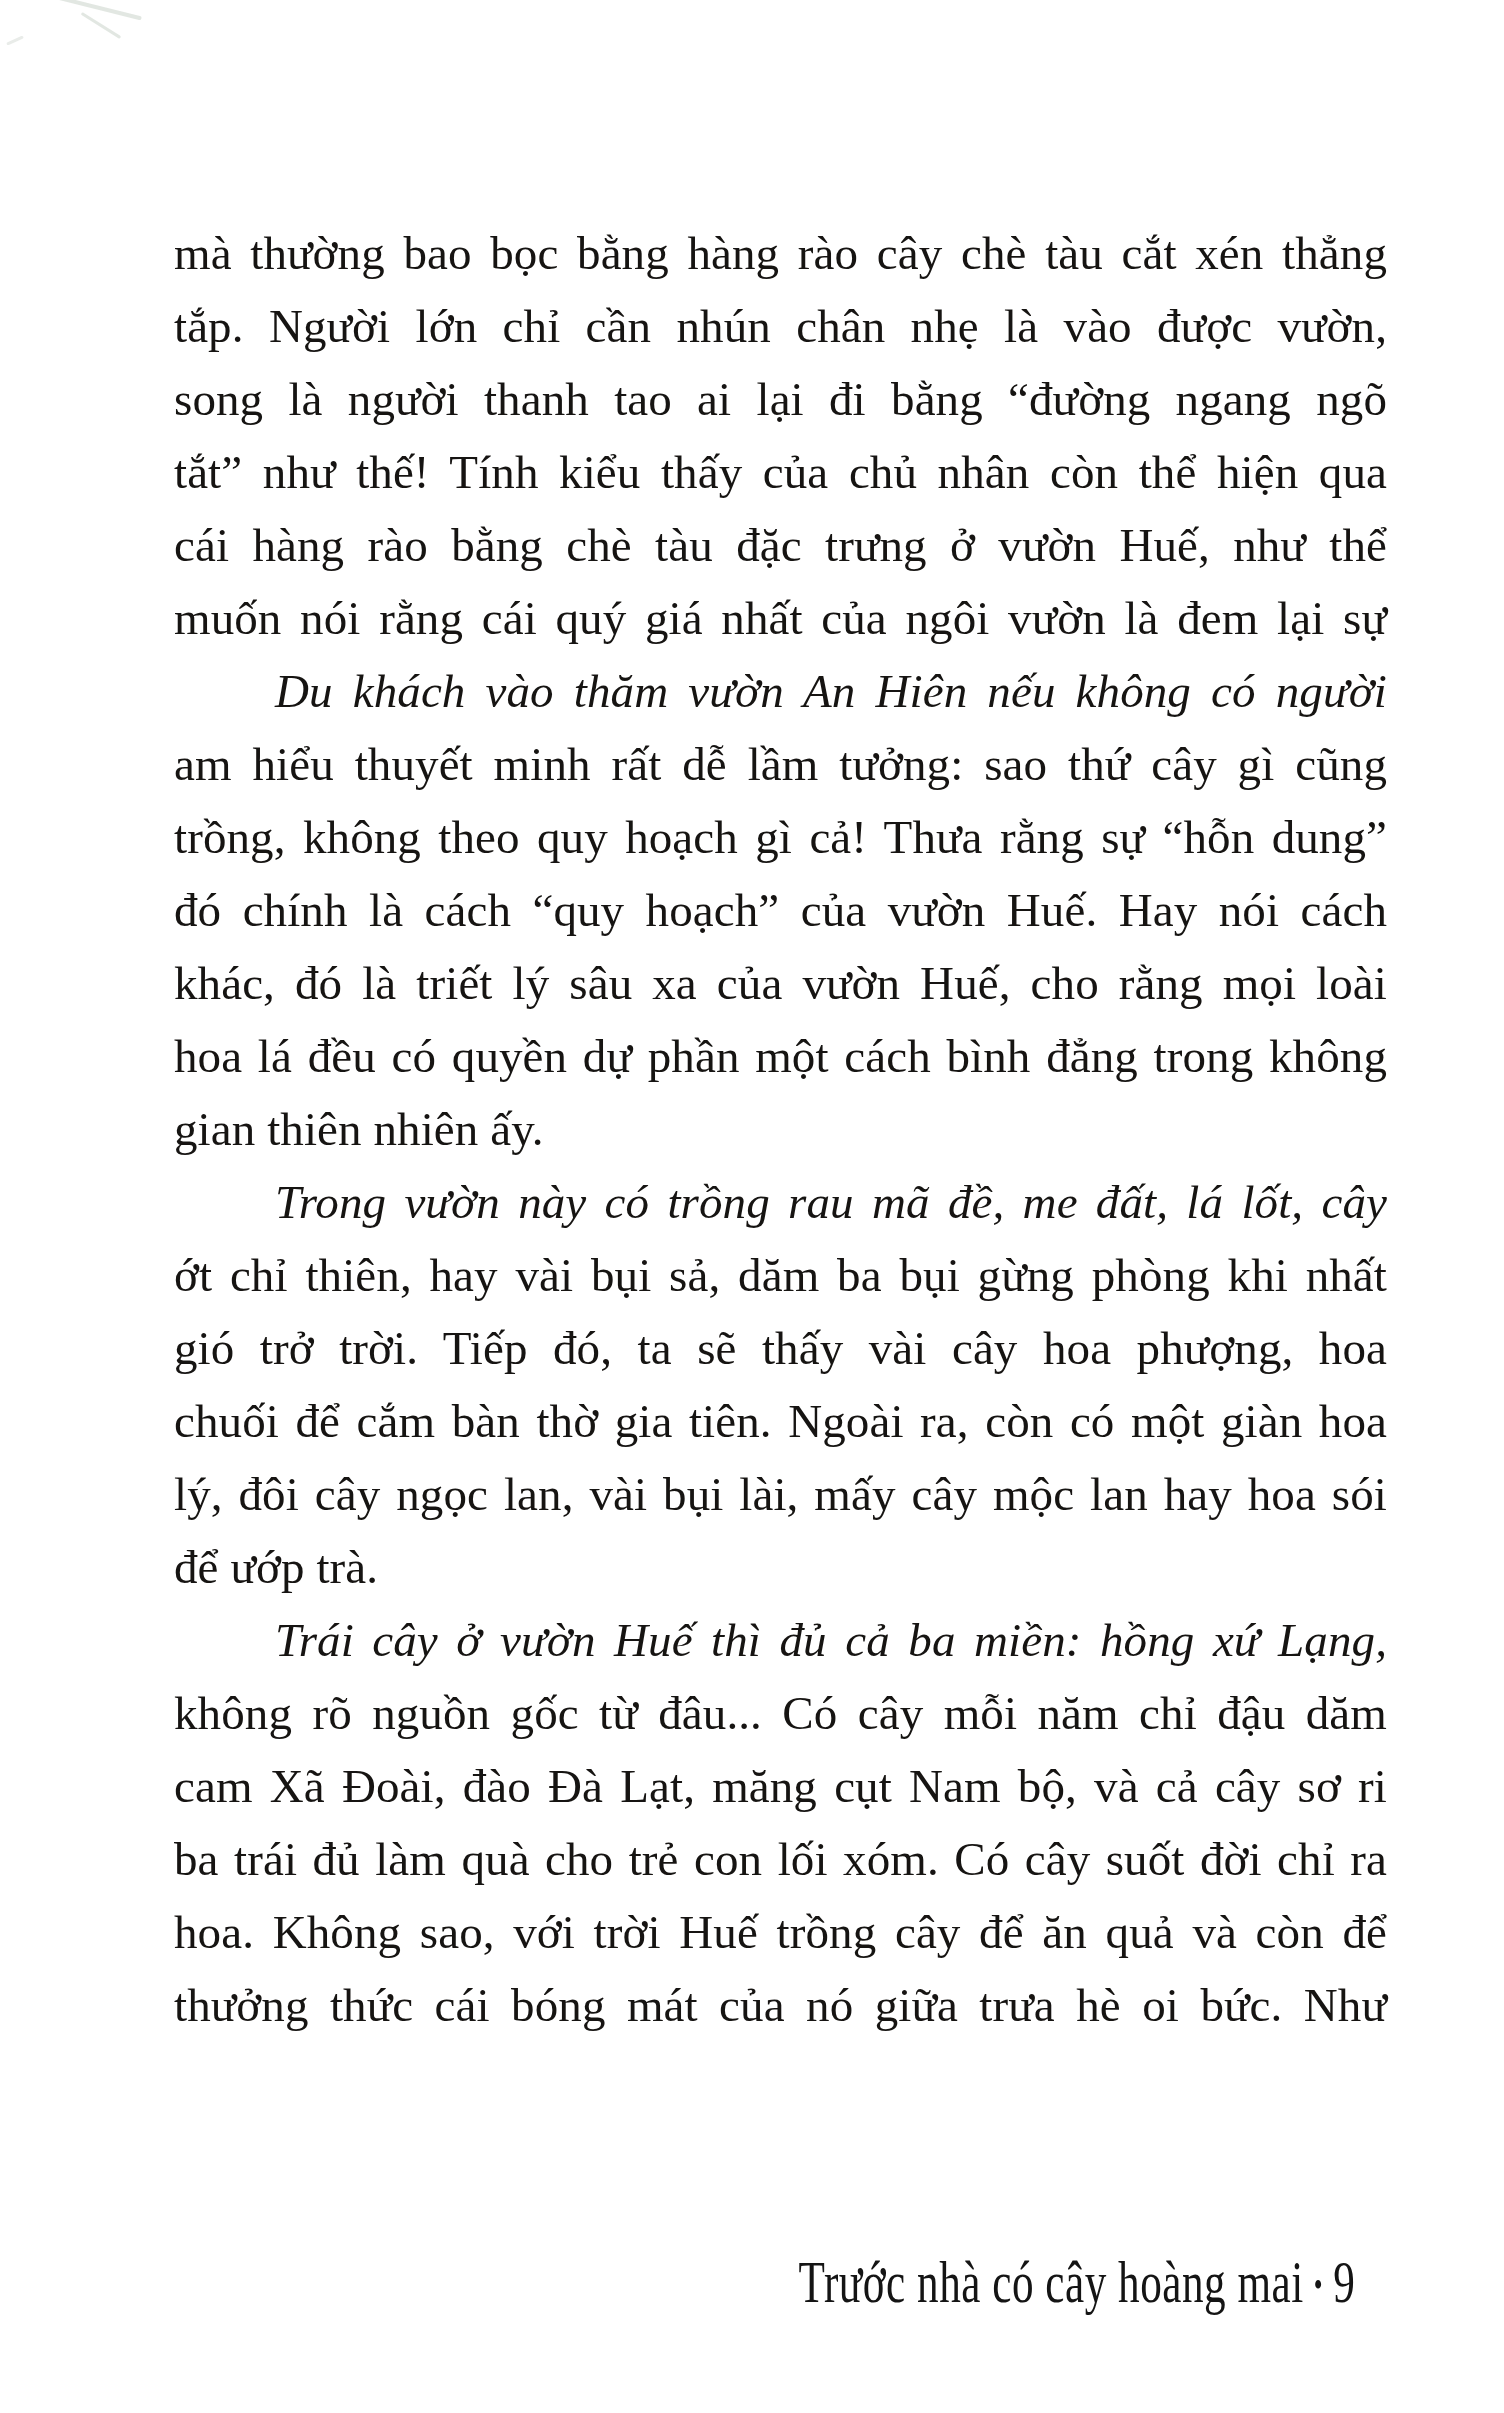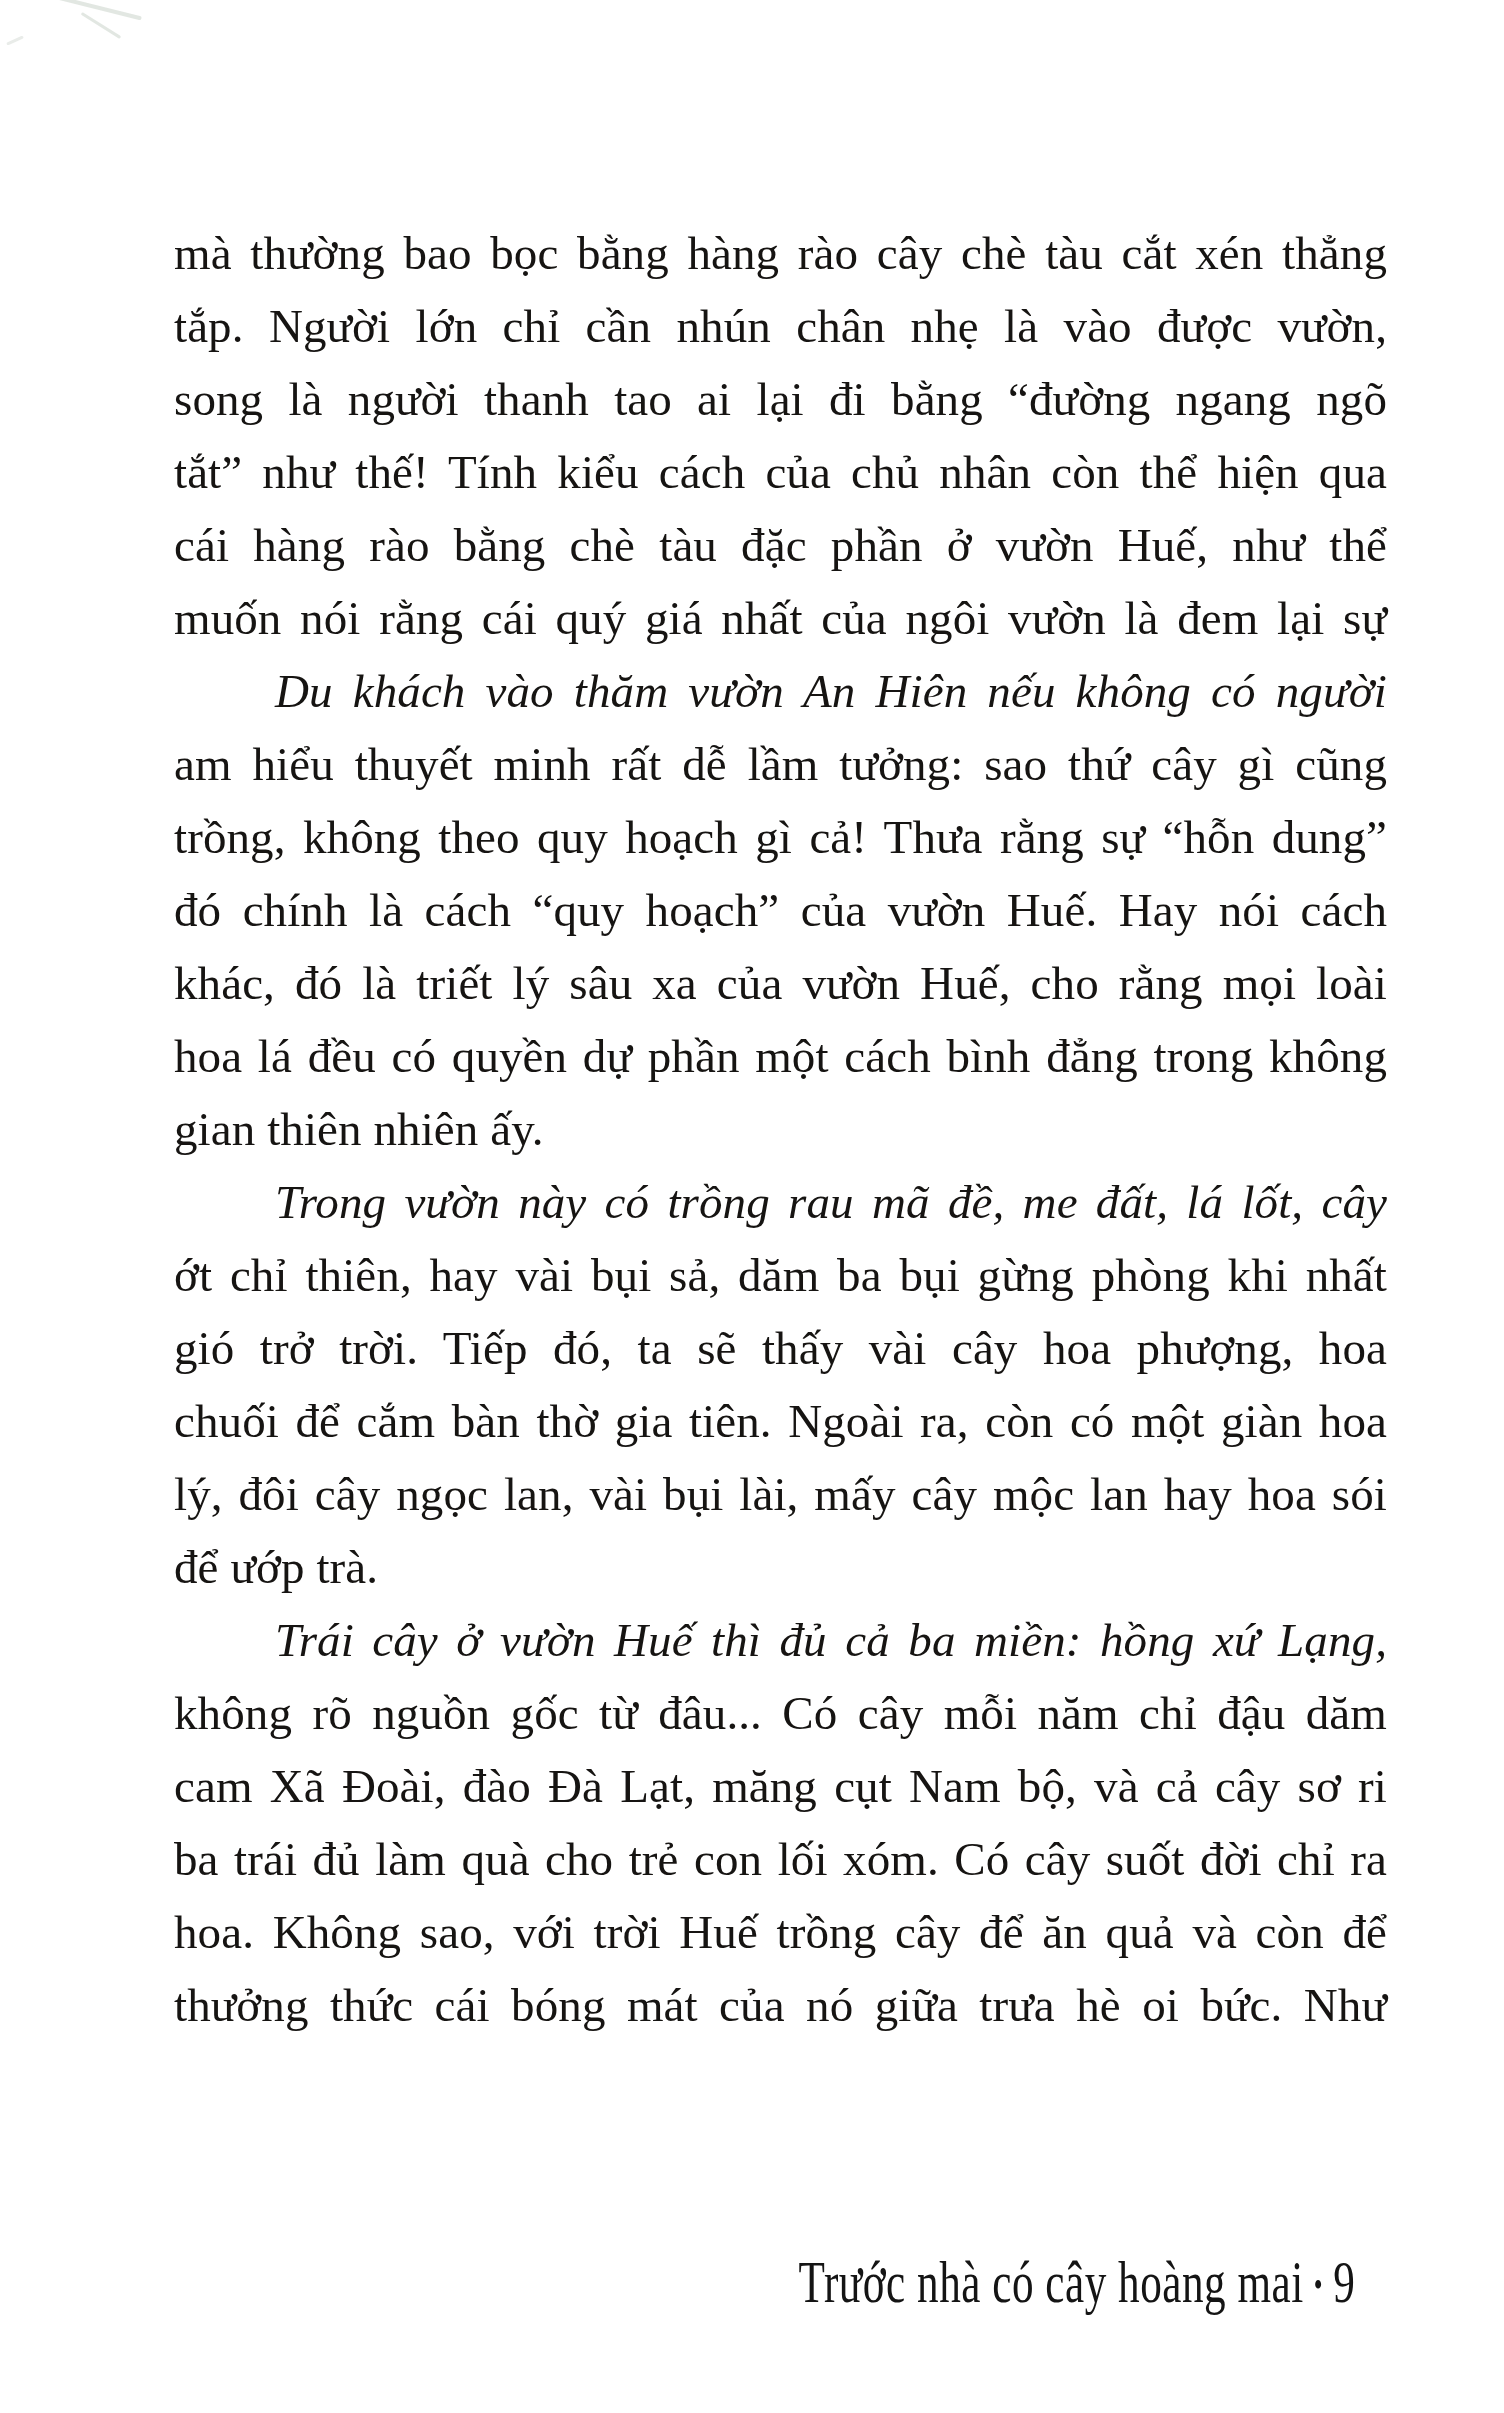--- a/index.html
+++ b/index.html
@@ -60,22 +60,22 @@
   <span class="scratch s1"></span>
   <span class="scratch s2"></span>
   <span class="scratch s3"></span>
 
   <div class="textblock">
 
     <div>
       <div class="line">mà thường bao bọc bằng hàng rào cây chè tàu cắt xén thẳng</div>
       <div class="line">tắp. Người lớn chỉ cần nhún chân nhẹ là vào được vườn,</div>
       <div class="line">song là người thanh tao ai lại đi bằng “đường ngang ngõ</div>
-      <div class="line">tắt” như thế! Tính kiểu cách của chủ nhân còn thể hiện qua</div>
-      <div class="line">cái hàng rào bằng chè tàu đặc phần ở vườn Huế, như thể</div>
+      <div class="line">tắt” như thế! Tính kiểu thấy của chủ nhân còn thể hiện qua</div>
+      <div class="line">cái hàng rào bằng chè tàu đặc trưng ở vườn Huế, như thể</div>
       <div class="line">muốn nói rằng cái quý giá nhất của ngôi vườn là đem lại sự</div>
     </div>
 
     <div>
       <div class="line indent">Du khách vào thăm vườn An Hiên nếu không có người</div>
       <div class="line">am hiểu thuyết minh rất dễ lầm tưởng: sao thứ cây gì cũng</div>
       <div class="line">trồng, không theo quy hoạch gì cả! Thưa rằng sự “hỗn dung”</div>
       <div class="line">đó chính là cách “quy hoạch” của vườn Huế. Hay nói cách</div>
       <div class="line">khác, đó là triết lý sâu xa của vườn Huế, cho rằng mọi loài</div>
       <div class="line">hoa lá đều có quyền dự phần một cách bình đẳng trong không</div>

